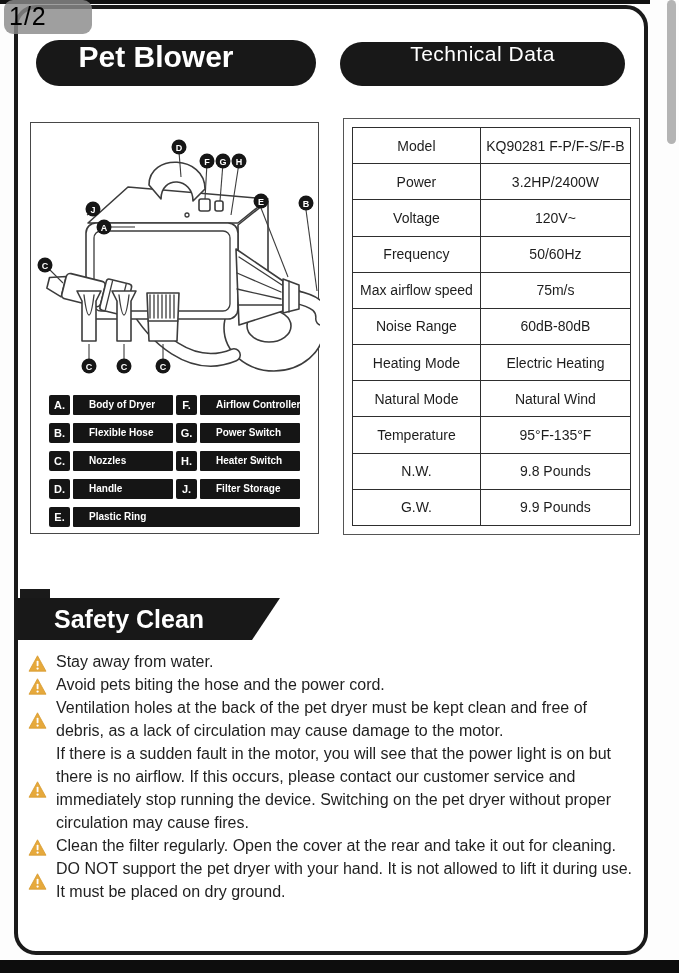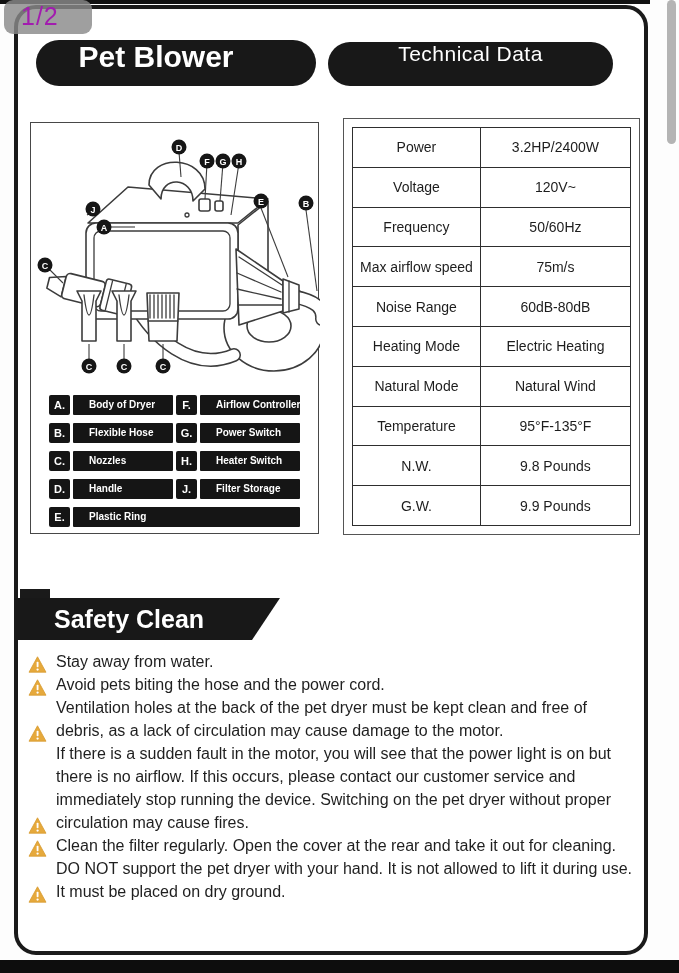--- a/index.html
+++ b/index.html
@@ -11,30 +11,30 @@
   }
   .top-bar { position:absolute; left:0; top:0; width:650px; height:4px; background:#111; }
   .bottom-bar { position:absolute; left:0; top:960px; width:679px; height:13px; background:#0d0d0d; }
   .frame {
     position:absolute; left:14px; top:5px; width:634px; height:950px;
     background:#ffffff; border:4px solid #1a1a1a; border-radius:22px;
   }
   .page-badge {
     position:absolute; left:4px; top:0; width:88px; height:34px;
     background:rgba(138,138,138,0.82); border-radius:9px;
-    color:#a21caf; font-size:25px; line-height:32px; padding-left:17px;
+    color:#000000; font-size:25px; line-height:32px; padding-left:5px;
     letter-spacing:1px;
   }
   .pill {
     position:absolute; background:#181818; color:#fff;
     display:flex; justify-content:center;
     border-radius:23px;
   }
   .pill-left { left:36px; top:40px; width:280px; height:46px; font-size:30px; font-weight:bold; padding-right:40px; }
-  .pill-right { left:328px; top:42px; width:285px; height:44px; font-size:21px; letter-spacing:0.5px; }
+  .pill-right { left:340px; top:42px; width:285px; height:44px; font-size:21px; letter-spacing:0.5px; }
 
   
   .diagram-box {
     position:absolute; left:30px; top:122px; width:289px; height:412px;
     border:1.5px solid #474747; background:#fff;
   }
   .diagram-svg { position:absolute; left:0; top:0; width:289px; height:270px; }
   .line-art { stroke:#3c3c3c; stroke-width:1.6; fill:#ffffff; stroke-linejoin:round; stroke-linecap:round; }
   .line-only { stroke:#3c3c3c; stroke-width:1.3; fill:none; stroke-linecap:round; }
   .tube-o { stroke:#3c3c3c; stroke-width:14; fill:none; stroke-linecap:round; }
@@ -73,21 +73,21 @@
 
   
   .safety-fold { position:absolute; left:20px; top:589px; width:30px; height:13px; background:#1a1a1a; }
   .safety-banner {
     position:absolute; left:16px; top:598px; width:264px; height:42px;
     background:#181818; color:#fff; font-size:25px; font-weight:bold;
     line-height:42px; padding-left:38px;
     clip-path:polygon(0 0, 100% 0, calc(100% - 28px) 100%, 0 100%);
   }
   .safety-list { position:absolute; left:28px; top:650px; width:606px; }
-  .safety-item { display:flex; align-items:flex-end; }
+  .safety-item { display:flex; align-items:center; }
   .safety-item .warn { flex:0 0 19px; margin:3px 9px 0 0; }
   .safety-item .txt { font-size:16px; line-height:23px; color:#1f1f1f; width:578px; }
 
   .scrollbar-thumb {
     position:absolute; left:667px; top:0; width:9px; height:144px;
     background:#b4b4b4; border-radius:5px;
   }
 </style>
 </head>
 <body>
@@ -248,20 +248,24 @@
 
       <div class="legend-key">E.</div>
       <div class="legend-bar span">Plastic Ring</div>
     </div>
   </div>
 
   <div class="table-box">
     <table class="tech">
       <tbody>
         <tr>
+          <td class="lbl">Model</td>
+          <td>KQ90281 F-P/F-S/F-B</td>
+        </tr>
+        <tr>
           <td class="lbl">Power</td>
           <td>3.2HP/2400W</td>
         </tr>
         <tr>
           <td class="lbl">Voltage</td>
           <td>120V~</td>
         </tr>
         <tr>
           <td class="lbl">Frequency</td>
           <td>50/60Hz</td>

